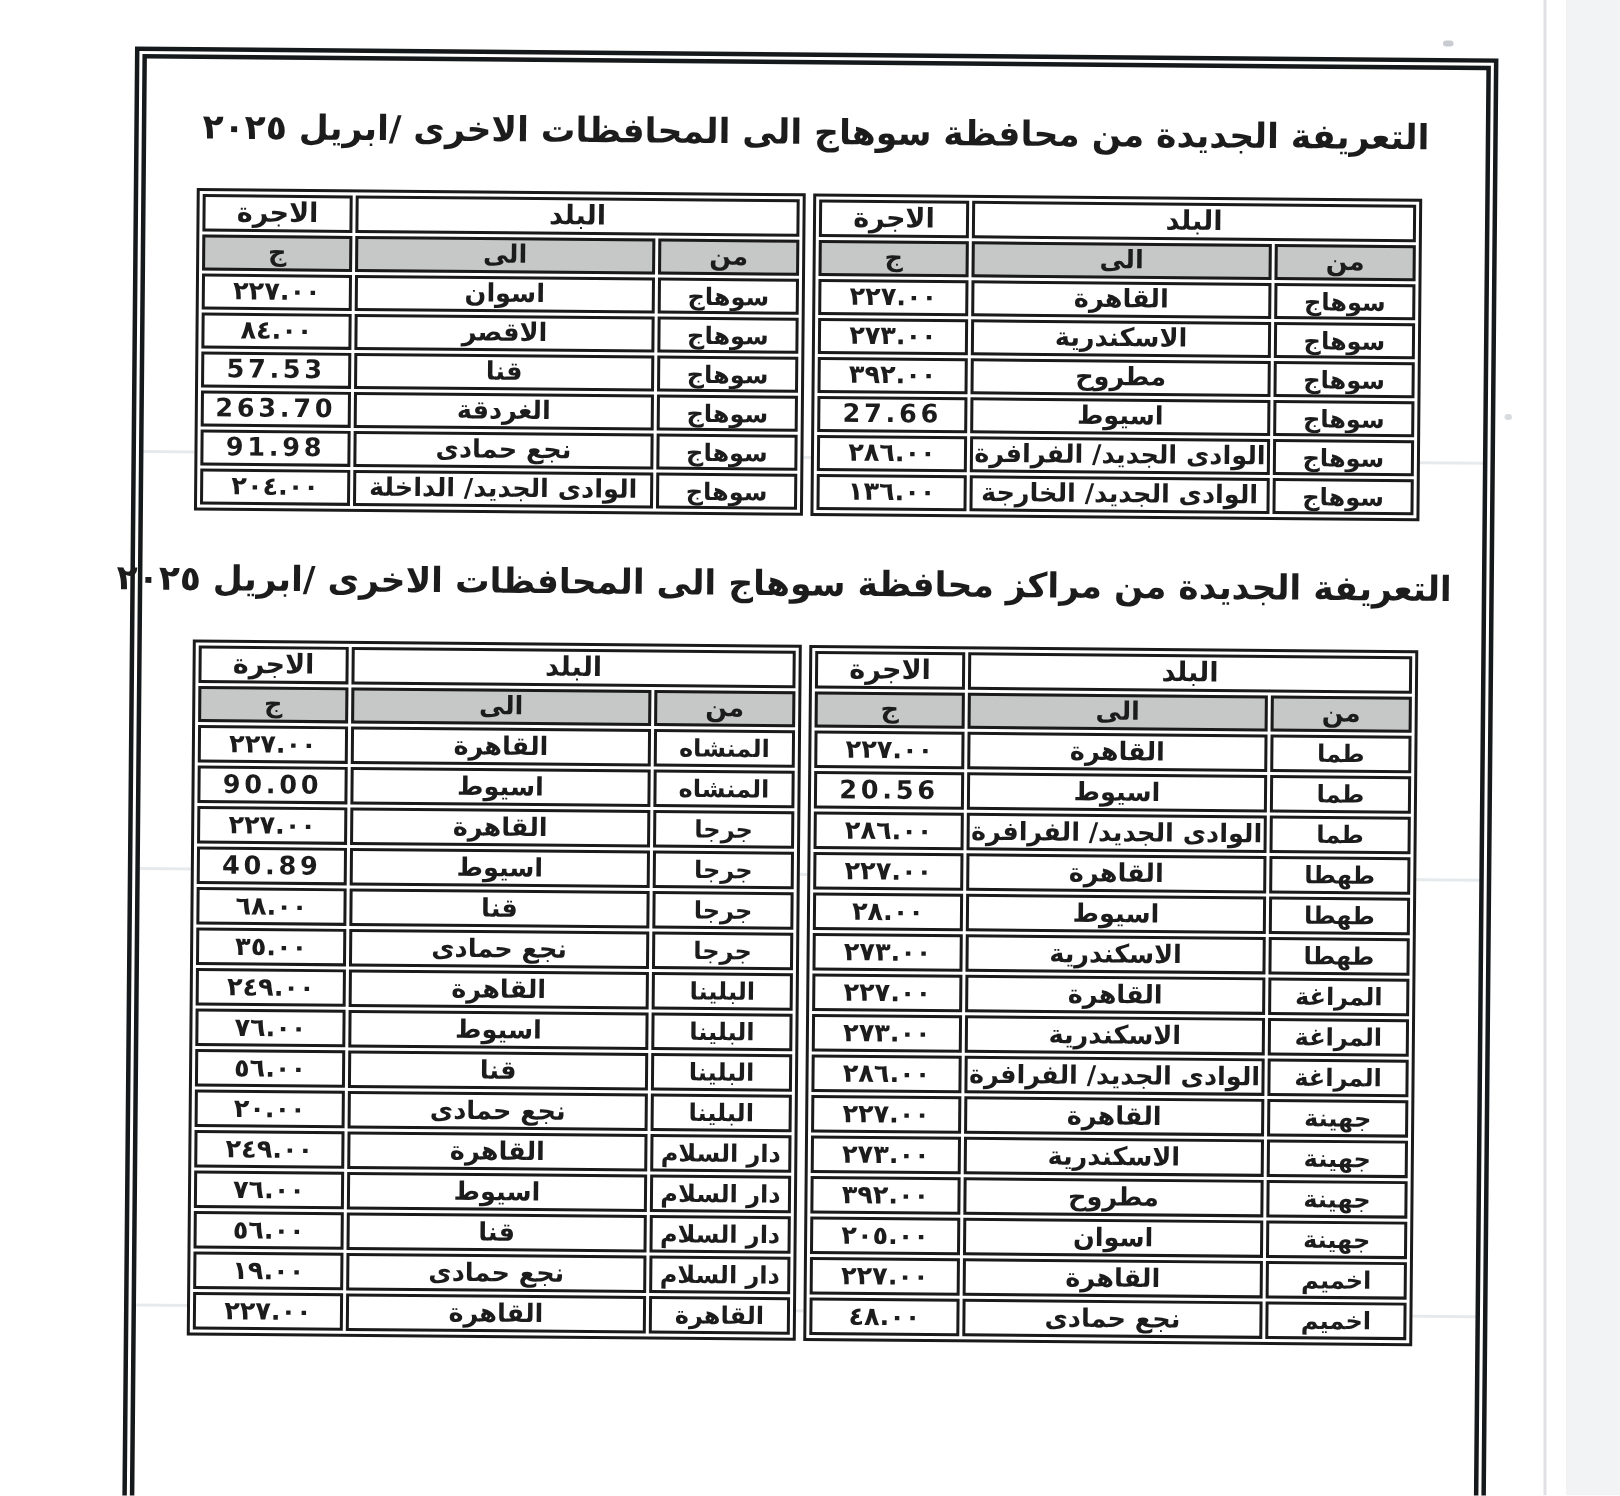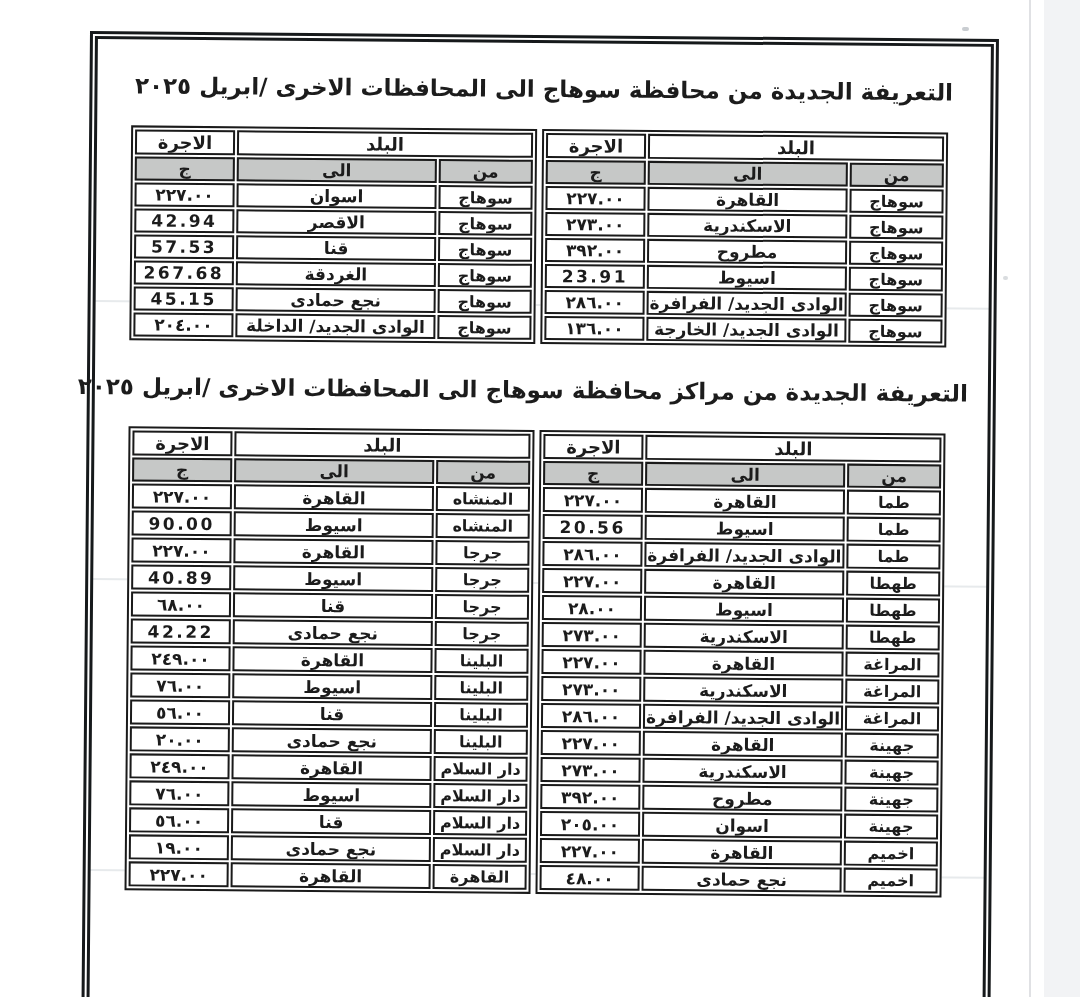--- a/index.html
+++ b/index.html
@@ -152,21 +152,21 @@
                   <td class="c-fare">٢٧٣.٠٠</td>
                 </tr>
                 <tr>
                   <td class="c-from">سوهاج</td>
                   <td class="c-to">مطروح</td>
                   <td class="c-fare">٣٩٢.٠٠</td>
                 </tr>
                 <tr>
                   <td class="c-from">سوهاج</td>
                   <td class="c-to">اسيوط</td>
-                  <td class="c-fare">23.91</td>
+                  <td class="c-fare">27.66</td>
                 </tr>
                 <tr>
                   <td class="c-from">سوهاج</td>
                   <td class="c-to">الوادى الجديد/ الفرافرة</td>
                   <td class="c-fare">٢٨٦.٠٠</td>
                 </tr>
                 <tr>
                   <td class="c-from">سوهاج</td>
                   <td class="c-to">الوادى الجديد/ الخارجة</td>
                   <td class="c-fare">١٣٦.٠٠</td>
@@ -193,36 +193,36 @@
             </thead>
             <tbody>
                 <tr>
                   <td class="c-from">سوهاج</td>
                   <td class="c-to">اسوان</td>
                   <td class="c-fare">٢٢٧.٠٠</td>
                 </tr>
                 <tr>
                   <td class="c-from">سوهاج</td>
                   <td class="c-to">الاقصر</td>
-                  <td class="c-fare">42.94</td>
+                  <td class="c-fare">٨٤.٠٠</td>
                 </tr>
                 <tr>
                   <td class="c-from">سوهاج</td>
                   <td class="c-to">قنا</td>
                   <td class="c-fare">57.53</td>
                 </tr>
                 <tr>
                   <td class="c-from">سوهاج</td>
                   <td class="c-to">الغردقة</td>
-                  <td class="c-fare">267.68</td>
+                  <td class="c-fare">263.70</td>
                 </tr>
                 <tr>
                   <td class="c-from">سوهاج</td>
                   <td class="c-to">نجع حمادى</td>
-                  <td class="c-fare">45.15</td>
+                  <td class="c-fare">91.98</td>
                 </tr>
                 <tr>
                   <td class="c-from">سوهاج</td>
                   <td class="c-to">الوادى الجديد/ الداخلة</td>
                   <td class="c-fare">٢٠٤.٠٠</td>
                 </tr>
               </tbody>
           </table>
         </div>
 
@@ -364,21 +364,21 @@
                   <td class="c-fare">40.89</td>
                 </tr>
                 <tr>
                   <td class="c-from">جرجا</td>
                   <td class="c-to">قنا</td>
                   <td class="c-fare">٦٨.٠٠</td>
                 </tr>
                 <tr>
                   <td class="c-from">جرجا</td>
                   <td class="c-to">نجع حمادى</td>
-                  <td class="c-fare">42.22</td>
+                  <td class="c-fare">٣٥.٠٠</td>
                 </tr>
                 <tr>
                   <td class="c-from">البلينا</td>
                   <td class="c-to">القاهرة</td>
                   <td class="c-fare">٢٤٩.٠٠</td>
                 </tr>
                 <tr>
                   <td class="c-from">البلينا</td>
                   <td class="c-to">اسيوط</td>
                   <td class="c-fare">٧٦.٠٠</td>

